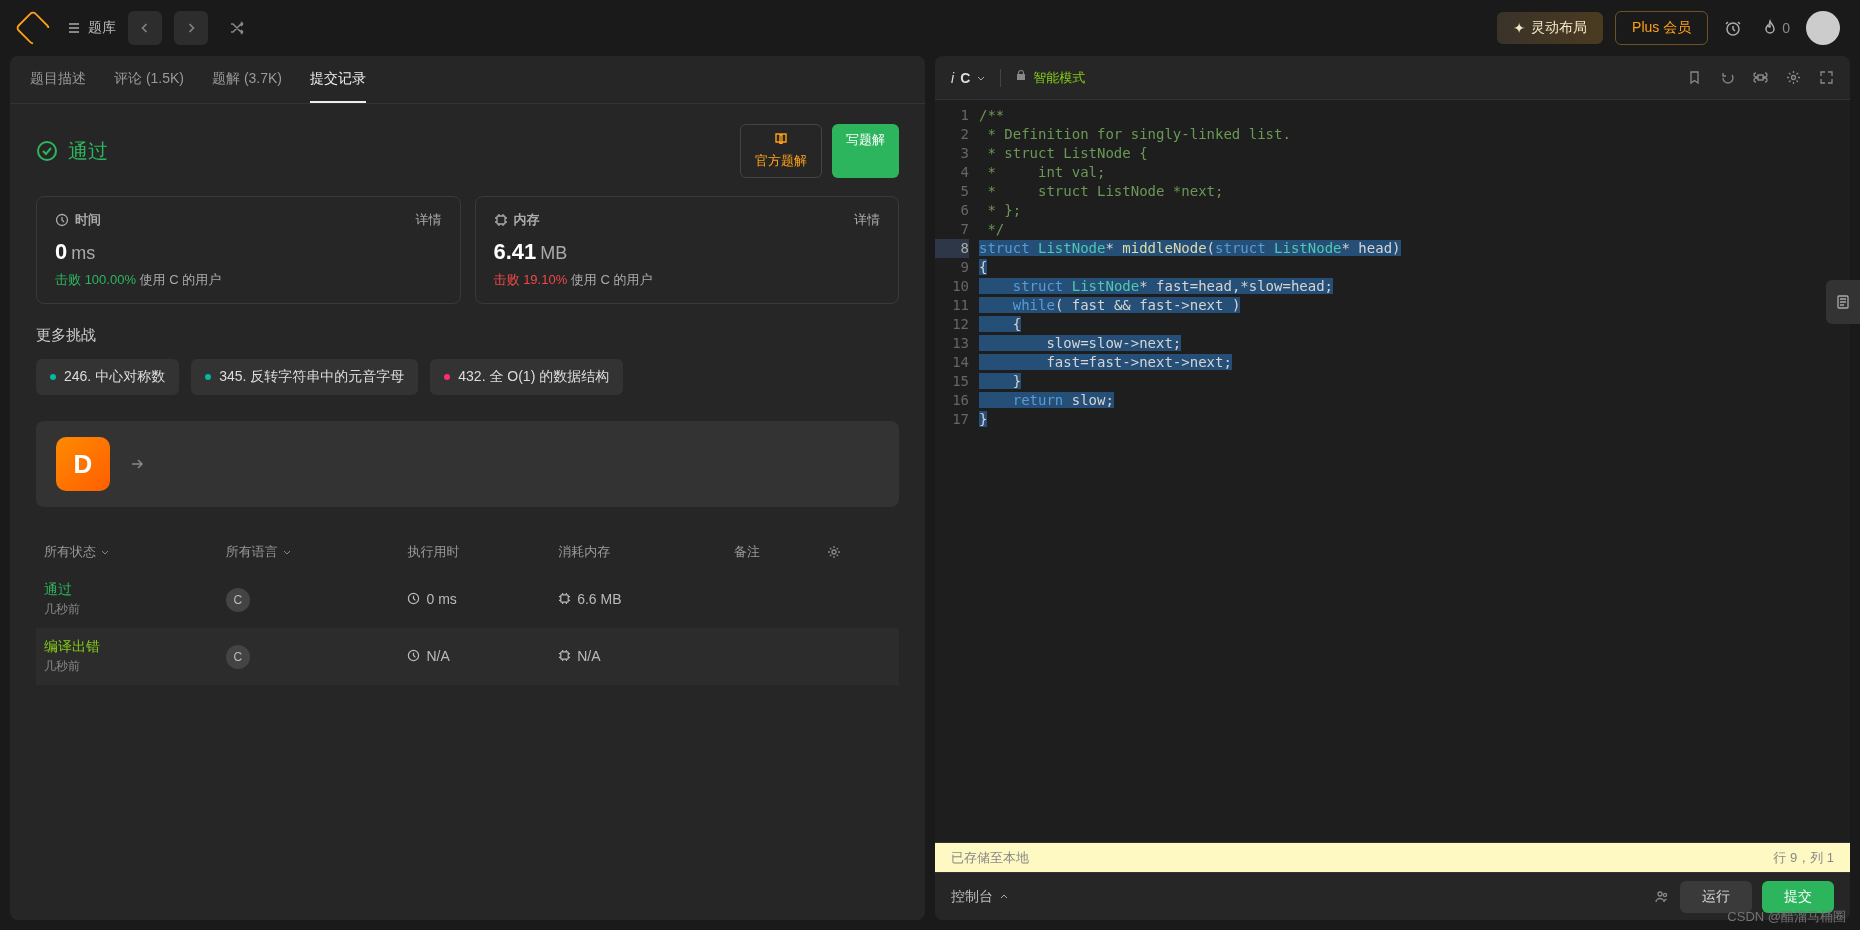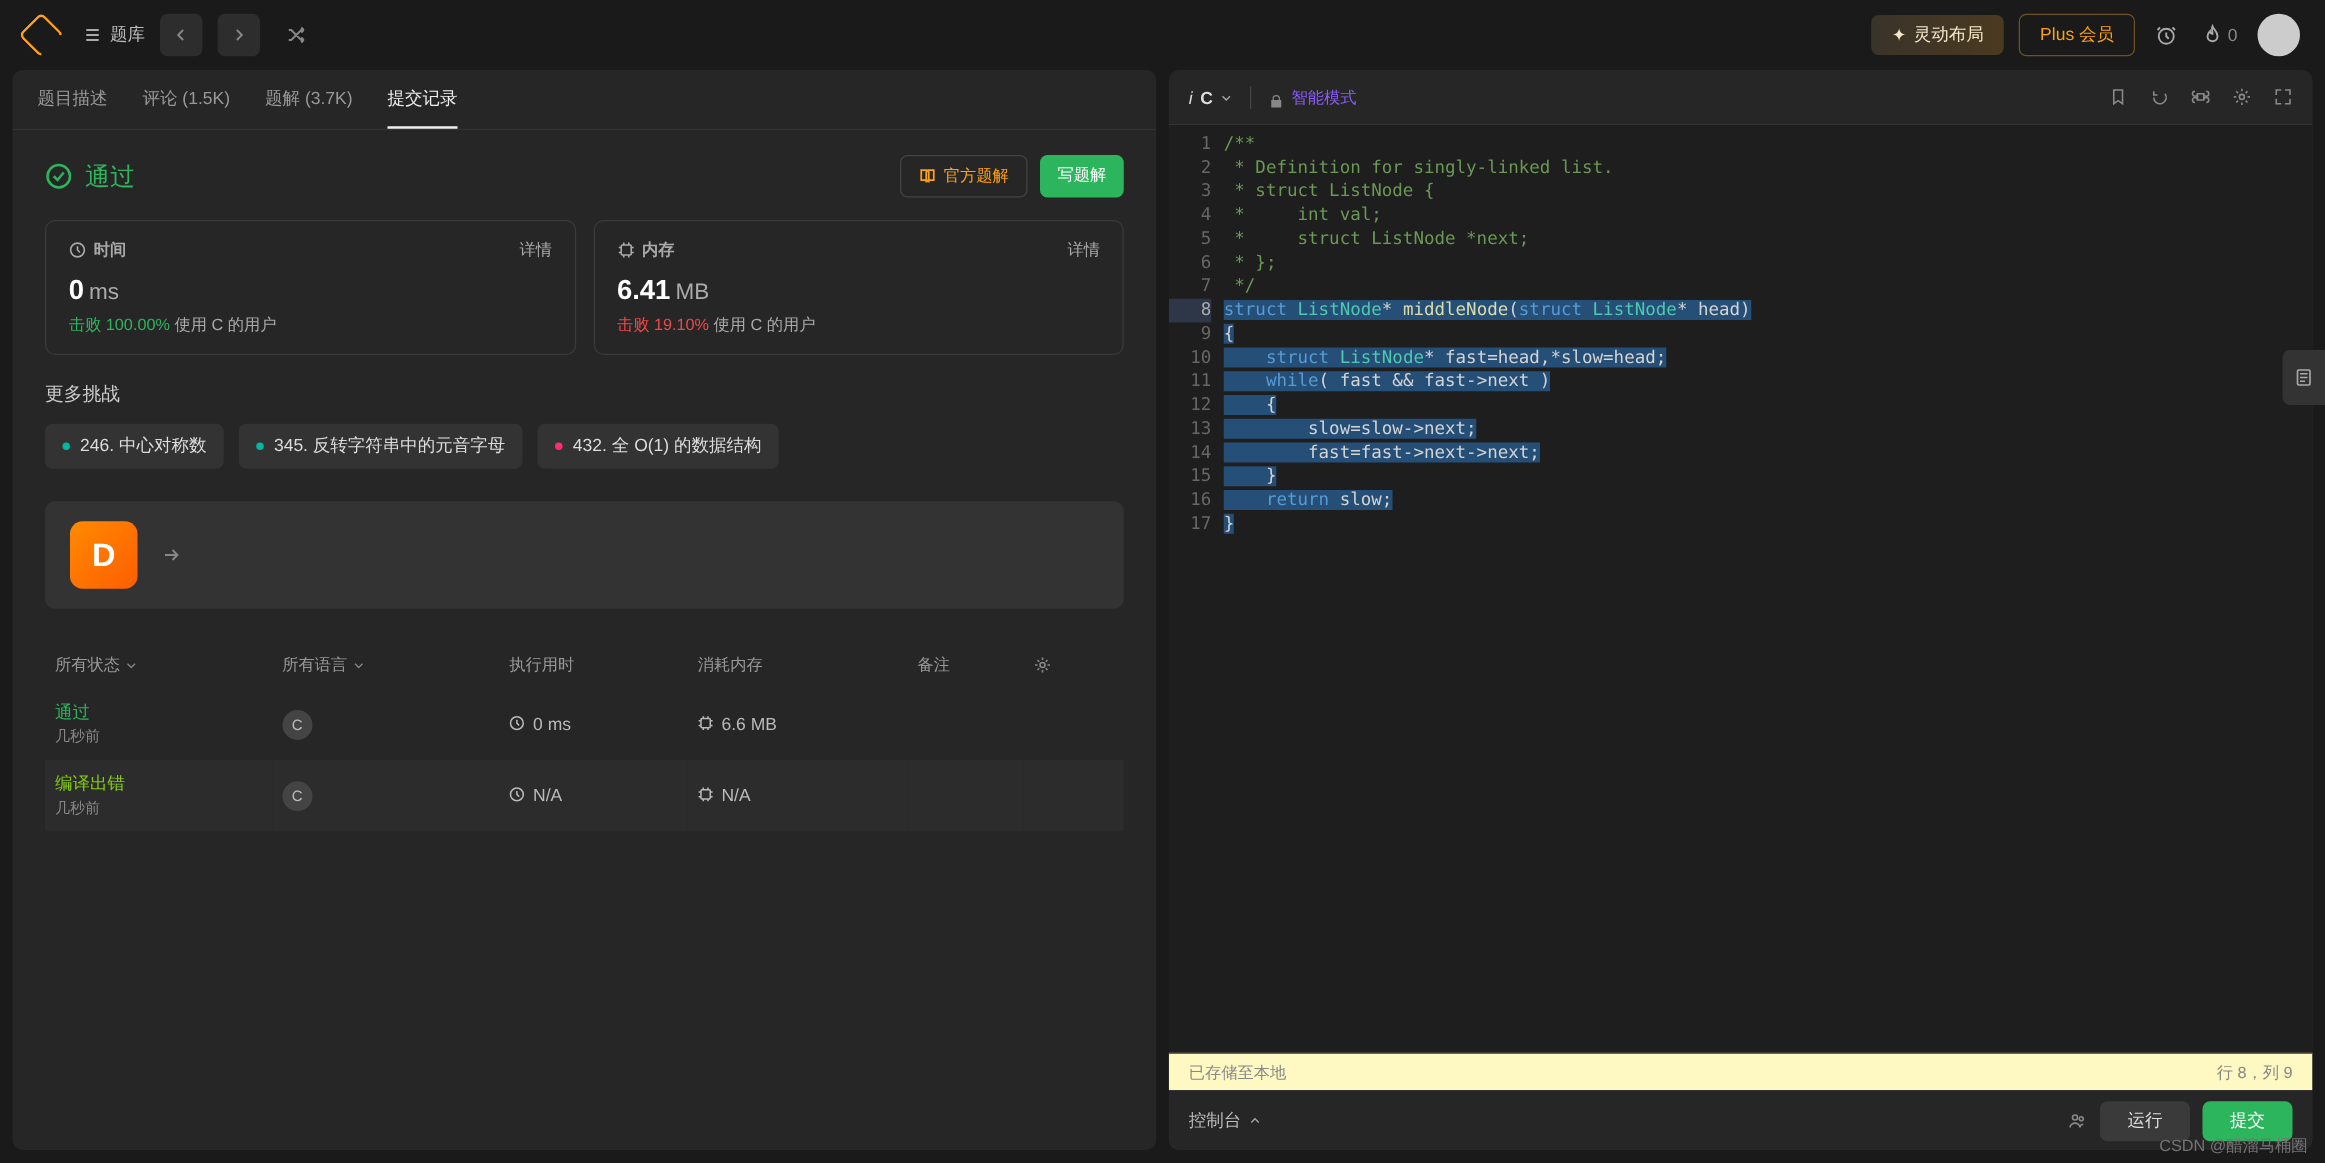--- a/index.html
+++ b/index.html
@@ -54,21 +54,21 @@
   .main { display: flex; height: calc(100% - 56px); gap: 10px; padding: 0 10px 10px 10px;}
   .panel { flex:1; display:flex; flex-direction:column; background:#262626; border-radius:8px; overflow:hidden; min-width:0;}
   
   .tabs { display:flex; gap:28px; padding: 0 20px; border-bottom:1px solid #333; height:48px; align-items:center;}
   .tab { color:#999; height:100%; display:flex; align-items:center; border-bottom:2px solid transparent;}
   .tab.active { color:#eee; border-bottom-color:#eee;}
   .left-body { padding: 20px 26px; overflow-y:auto; flex:1;}
   .status-row { display:flex; align-items:center; justify-content:space-between; margin-bottom:18px;}
   .status-pass { color:#2db55d; font-size:20px; font-weight:500; display:flex; align-items:center; gap:10px;}
   .status-icons { display:flex; gap:10px;}
-  .btn-outline { padding:7px 14px; border:1px solid #444; border-radius:6px; color:#ffa116; display:flex; align-items:center; gap:6px; font-size:13px;}
+  .btn-outline { padding:7px 14px; border:1px solid #444; border-radius:6px; color:#ffa116; display:flex; align-items:center; gap:6px; font-size:13px;flex-direction:column;}
   .btn-green { padding:7px 14px; background:#2db55d; color:#fff; border-radius:6px; font-size:13px;}
   .metric-row { display:flex; gap:14px; margin-bottom:22px;}
   .metric-card { flex:1; border:1px solid #3a3a3a; border-radius:8px; padding:14px 18px;}
   .metric-head { display:flex; justify-content:space-between; color:#aaa; font-size:13px; align-items:center;}
   .metric-head .left { display:flex; align-items:center; gap:6px;font-weight:bold;}
   .metric-val { font-size:22px; font-weight:600; color:#fff; margin:10px 0 6px;}
   .metric-val .unit { font-size:18px; color:#aaa; font-weight:400; margin-left:4px;}
   .metric-sub { font-size:13px; color:#aaa;}
   .metric-sub .g { color:#2db55d;}
   .metric-sub .r { color:#f04848;}
@@ -92,21 +92,21 @@
   .status-cell-pass { color:#2db55d;}
   .status-cell-err { color:#84cc16;}
   .sub-time { color:#888; font-size:12px; margin-top:2px;}
   .lang-badge { width:24px; height:24px; border-radius:50%; background:#444; color:#bbb; display:inline-flex; align-items:center; justify-content:center; font-size:12px;}
   .cell-icon { display:inline-flex; align-items:center; gap:6px; color:#bbb;}
   .gear-th { text-align:right !important; padding-right:14px !important;}
   
   .editor-head { height:44px; display:flex; align-items:center; padding:0 16px; gap:14px; border-bottom:1px solid #333;}
   .lang-sel { color:#ddd; display:flex; align-items:center; gap:6px; font-style:italic;}
   .divider-v { width:1px; height:18px; background:#444;}
-  .mode { color:#8b5cf6; display:flex; align-items:flex-end; gap:6px; font-size:13px;}
+  .mode { color:#84cc16; display:flex; align-items:flex-start; gap:6px; font-size:13px;}
   .editor-actions { display:flex; gap:18px; color:#888;}
   .editor-body { flex:1; display:flex; overflow:hidden; background:#1e1e1e; position:relative;}
   .gutter { width:44px; text-align:right; padding:6px 10px 6px 0; color:#666; font-family: Consolas, monospace; font-size:14px; line-height:19px; user-select:none;}
   .gutter .hl { background:#2d3748; color:#aaa;}
   .code { flex:1; padding:6px 0; font-family: Consolas, monospace; font-size:14px; line-height:19px; white-space:pre; color:#d4d4d4;}
   .c-comment { color:#6a9955;}
   .c-keyword { color:#569cd6;}
   .c-type { color:#4ec9b0;}
   .c-func { color:#dcdcaa;}
   .sel { background:#264f78;}
@@ -398,21 +398,21 @@
           <div>14</div>
           <div>15</div>
           <div>16</div>
           <div>17</div>
         </div>
       <div class="code" id="code"><div><span class="c-comment">/**</span></div><div><span class="c-comment"> * Definition for singly-linked list.</span></div><div><span class="c-comment"> * struct ListNode {</span></div><div><span class="c-comment"> *     int val;</span></div><div><span class="c-comment"> *     struct ListNode *next;</span></div><div><span class="c-comment"> * };</span></div><div><span class="c-comment"> */</span></div><div><span class="sel"><span class="c-keyword">struct</span> <span class="c-type">ListNode</span>* <span class="c-func">middleNode</span>(<span class="c-keyword">struct</span> <span class="c-type">ListNode</span>* head)</span></div><div><span class="sel">{</span></div><div><span class="sel">    <span class="c-keyword">struct</span> <span class="c-type">ListNode</span>* fast=head,*slow=head;</span></div><div><span class="sel">    <span class="c-keyword">while</span>( fast &amp;&amp; fast-&gt;next )</span></div><div><span class="sel">    {</span></div><div><span class="sel">        slow=slow-&gt;next;</span></div><div><span class="sel">        fast=fast-&gt;next-&gt;next;</span></div><div><span class="sel">    }</span></div><div><span class="sel">    <span class="c-keyword">return</span> slow;</span></div><div><span class="sel">}</span></div></div>
     </div>
 
     <div class="editor-status">
       <span>已存储至本地</span>
-      <span>行 8，列 9</span>
+      <span>行 9，列 1</span>
     </div>
 
     <div class="console-bar">
       <div class="console-left">
         <span>控制台</span>
         <svg width="10" height="10" viewBox="0 0 10 10" stroke="#aaa" fill="none">
             <path d="M2 6l3-3 3 3"></path>
           </svg>
       </div>
       <div class="console-right">

